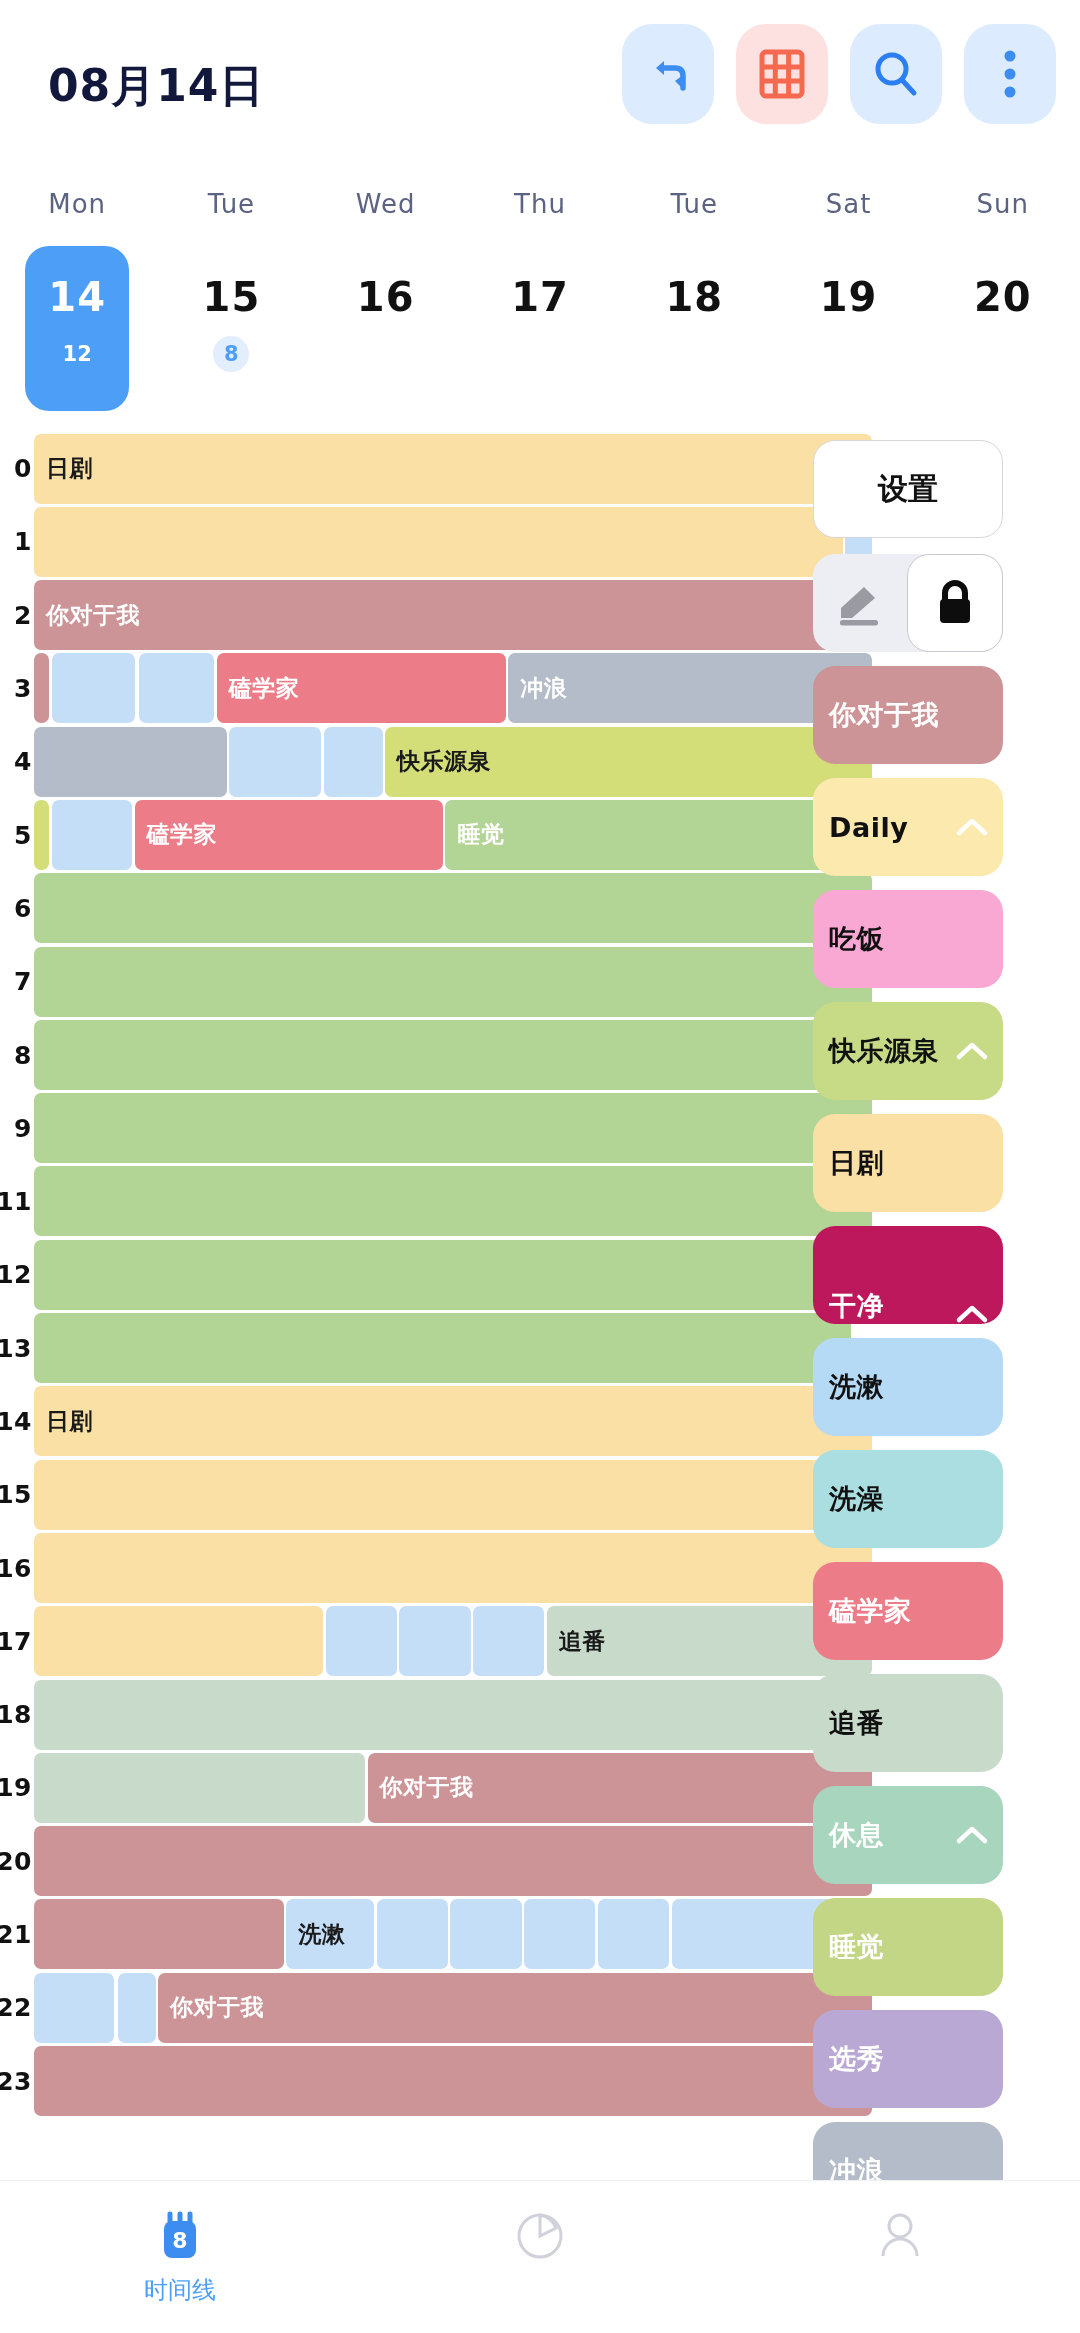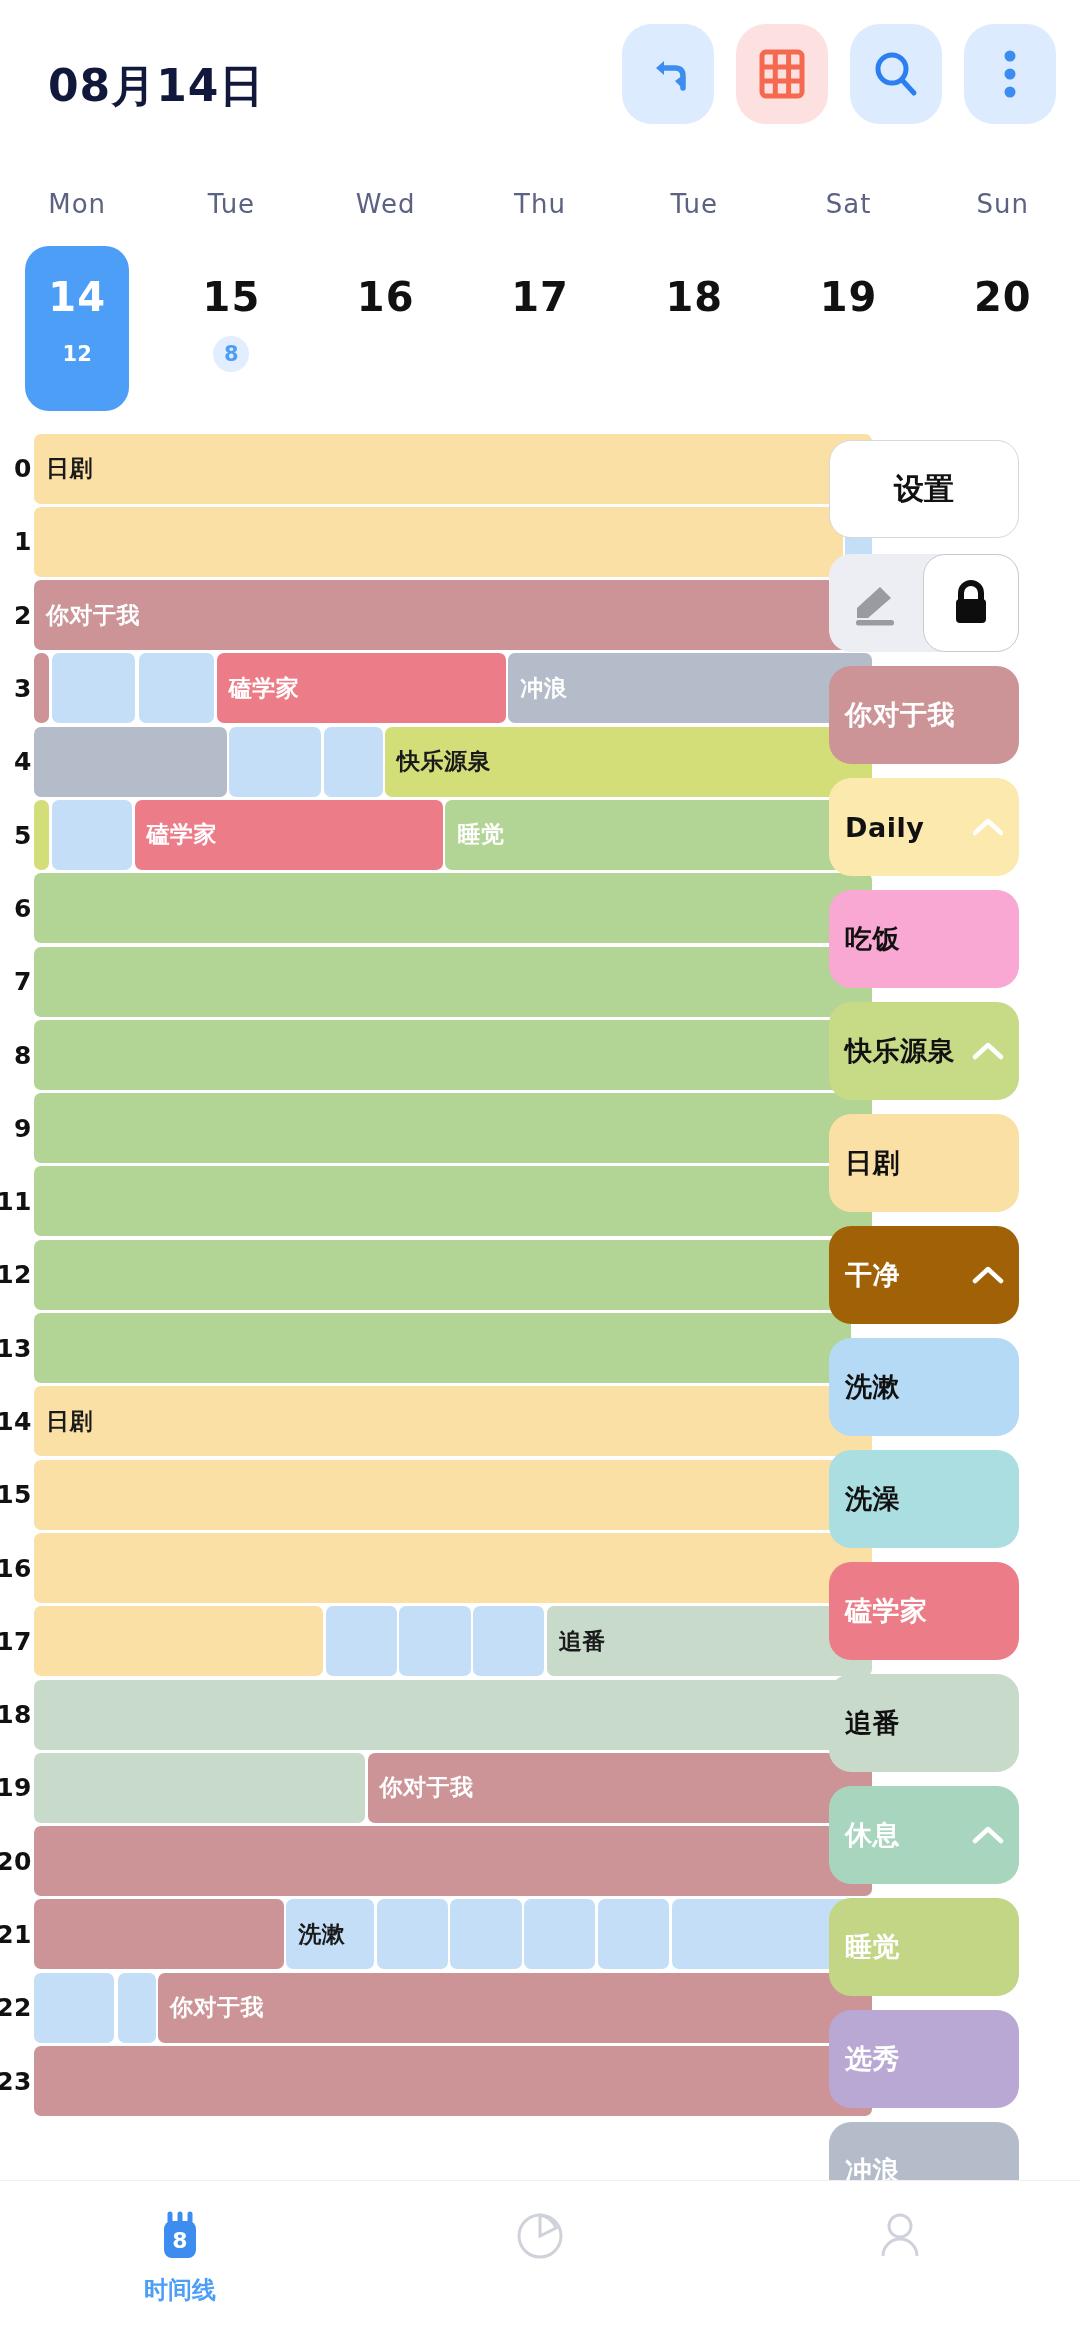--- a/index.html
+++ b/index.html
@@ -100,21 +100,21 @@
   .seg .lbl {
     font-size: 23px; font-weight: 700;
     padding-left: 12px; white-space: nowrap;
     letter-spacing: 0.5px;
   }
   .seg.dark .lbl { color: #ffffff; }
   .seg.light .lbl { color: #1a1a1a; }
 
   
   .sidebar {
-    position: absolute; right: 0; top: 0;
+    position: absolute; right: 16px; top: 0;
     width: 251px; height: 1748px; overflow: hidden;
     padding-right: 8px;
   }
   .settings-btn {
     margin: 8px 0 0 0;
     width: 190px; height: 98px; border-radius: 22px;
     background: #ffffff; border: 1.5px solid #d7d7da;
     display: flex; align-items: center; justify-content: center;
     font-size: 30px; font-weight: 700; color: #111;
   }
@@ -146,21 +146,21 @@
     position: absolute; left: 0; bottom: 0;
     width: 1080px; height: 153px; background: #ffffff;
     display: flex; align-items: center;
     border-top: 1px solid #f0f0f2;
   }
   .navitem {
     flex: 1; display: flex; flex-direction: column;
     align-items: center; justify-content: center; gap: 10px;
   }
   .navitem .navlabel {
-    font-size: 24px; font-weight: 700; color: #4d9ef6;
+    font-size: 24px; font-weight: 400; color: #4d9ef6;
   }
   .navitem.inactive .navlabel { color: #b9bcc6; visibility: hidden; }
   .navicon { position: relative; width: 56px; height: 56px; }
 </style>
 </head>
 <body>
 
 <div id="app">
 
   <div class="header">
@@ -477,21 +477,21 @@
             <svg class="chev" viewBox="0 0 34 20">
               <path d="M4 16 L17 4 L30 16" fill="none" stroke="#ffffff" stroke-width="4.5" stroke-linecap="round" stroke-linejoin="round"></path>
             </svg>
           </div>
           <div class="cat light" style="background: rgb(251, 224, 165);">
             <span class="cname">日剧</span>
             <svg class="chev hidden" viewBox="0 0 34 20">
               <path d="M4 16 L17 4 L30 16" fill="none" stroke="#ffffff" stroke-width="4.5" stroke-linecap="round" stroke-linejoin="round"></path>
             </svg>
           </div>
-          <div class="cat dark" style="background: #a16207;">
+          <div class="cat dark" style="background: #be185d; align-items: flex-end;">
             <span class="cname">干净</span>
             <svg class="chev" viewBox="0 0 34 20">
               <path d="M4 16 L17 4 L30 16" fill="none" stroke="#ffffff" stroke-width="4.5" stroke-linecap="round" stroke-linejoin="round"></path>
             </svg>
           </div>
           <div class="cat light" style="background: rgb(181, 218, 245);">
             <span class="cname">洗漱</span>
             <svg class="chev hidden" viewBox="0 0 34 20">
               <path d="M4 16 L17 4 L30 16" fill="none" stroke="#ffffff" stroke-width="4.5" stroke-linecap="round" stroke-linejoin="round"></path>
             </svg>

